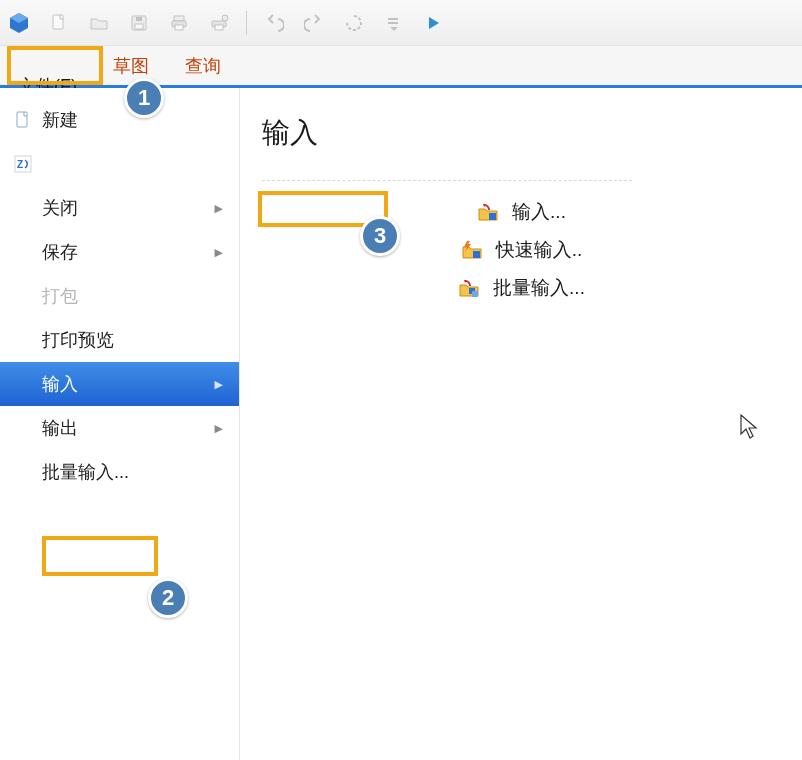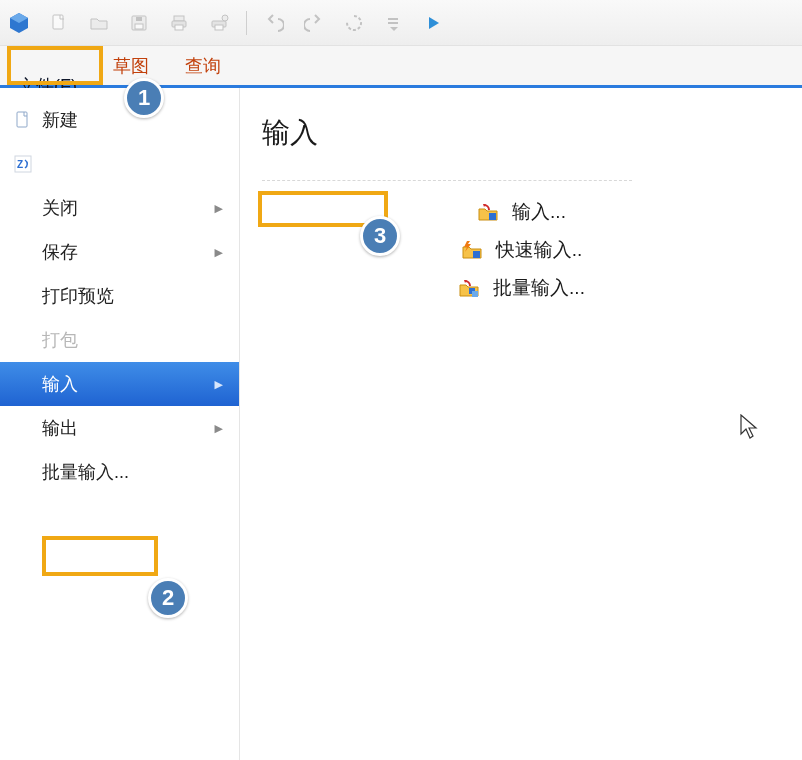--- a/index.html
+++ b/index.html
@@ -297,26 +297,26 @@
     <div class="side-item">
       <span>关闭</span>
       <span class="chev">▶</span>
     </div>
 
     <div class="side-item">
       <span>保存</span>
       <span class="chev">▶</span>
     </div>
 
-    <div class="side-item">
-      <span>打印预览</span>
-    </div>
-
     <div class="side-item disabled">
       <span>打包</span>
+    </div>
+
+    <div class="side-item">
+      <span>打印预览</span>
     </div>
 
 
 
 
     <div class="side-item hovered" style="position:relative;">
       <span>输入</span>
       <span class="chev">▶</span>
     </div>
     <div class="side-highlight" style="top:448px;"></div>

